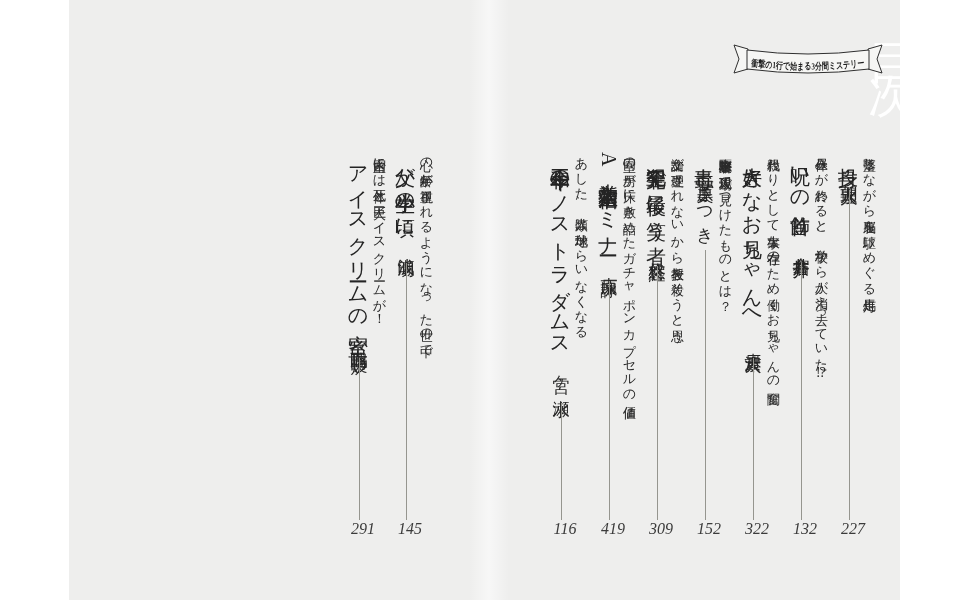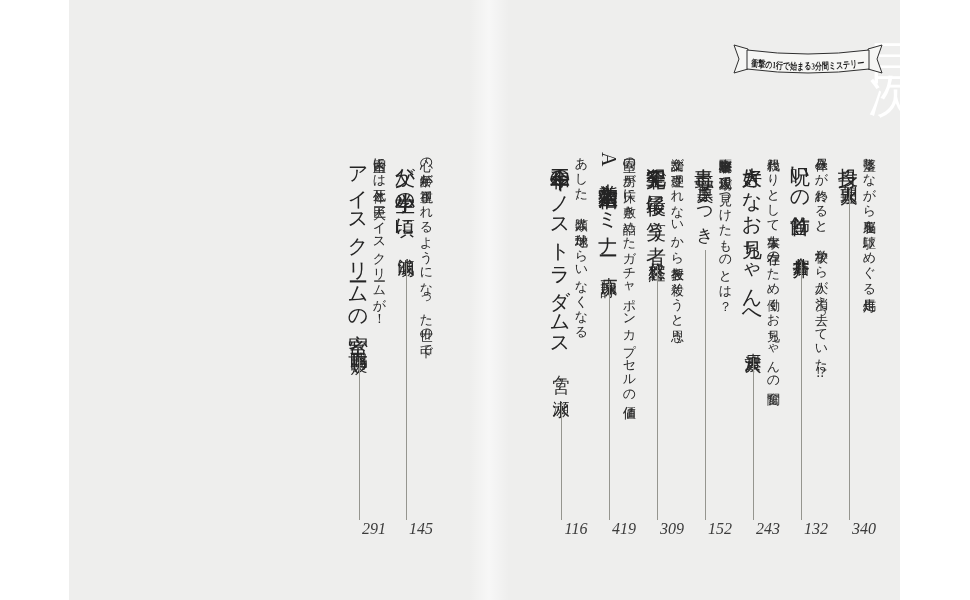--- a/index.html
+++ b/index.html
@@ -56,21 +56,21 @@
     background:#95958f;
     margin-top:13px;
   }
   .subcol{
     position:absolute;left:23px;top:0;width:20px;
     writing-mode:vertical-rl;
     font-size:13px;letter-spacing:0.5px;line-height:1;
     color:#2a2a2a;
   }
   .pagenum{
-    position:absolute;left:15px;top:372px;width:32px;
+    position:absolute;left:4px;top:372px;width:32px;
     text-align:center;
     font-style:italic;
     font-size:16px;
     color:#3b3b3b;
   }
 </style>
 </head>
 <body>
 
 <div class="spread">
@@ -95,37 +95,37 @@
       </text>
     </svg>
 
     <div id="entries">
         <div class="entry" style="left: 764px;">
         <div class="titlecol">
           <span class="t"><span class="title-text">投身</span><span class="author">朝永理人</span></span>
           <div class="leader"></div>
         </div>
         <div class="subcol">墜落しながら脳裏を駆けめぐる走馬灯</div>
-        <div class="pagenum">340</div>
+        <div class="pagenum">227</div>
       </div>
         <div class="entry" style="left: 716px;">
         <div class="titlecol">
           <span class="t"><span class="title-text">呪いの首飾り</span><span class="author">倉井眉介</span></span>
           <div class="leader"></div>
         </div>
         <div class="subcol">昼休みが終わると、学校から人が消え去っていた⁉</div>
         <div class="pagenum">132</div>
       </div>
         <div class="entry" style="left: 668px;">
         <div class="titlecol">
           <span class="t"><span class="title-text">大好きなお兄ちゃんへ</span><span class="author">貴戸湊太</span></span>
           <div class="leader"></div>
         </div>
         <div class="subcol">親代わりとして大事な存在のため働くお兄ちゃんの奮闘</div>
-        <div class="pagenum">243</div>
+        <div class="pagenum">322</div>
       </div>
         <div class="entry" style="left: 620px;">
         <div class="titlecol">
           <span class="t"><span class="title-text">蟲毒</span><span class="author">美原さつき</span></span>
           <div class="leader"></div>
         </div>
         <div class="subcol">害虫駆除業者が殺人現場で見つけたものとは？</div>
         <div class="pagenum">152</div>
       </div>
         <div class="entry" style="left: 572px;">

